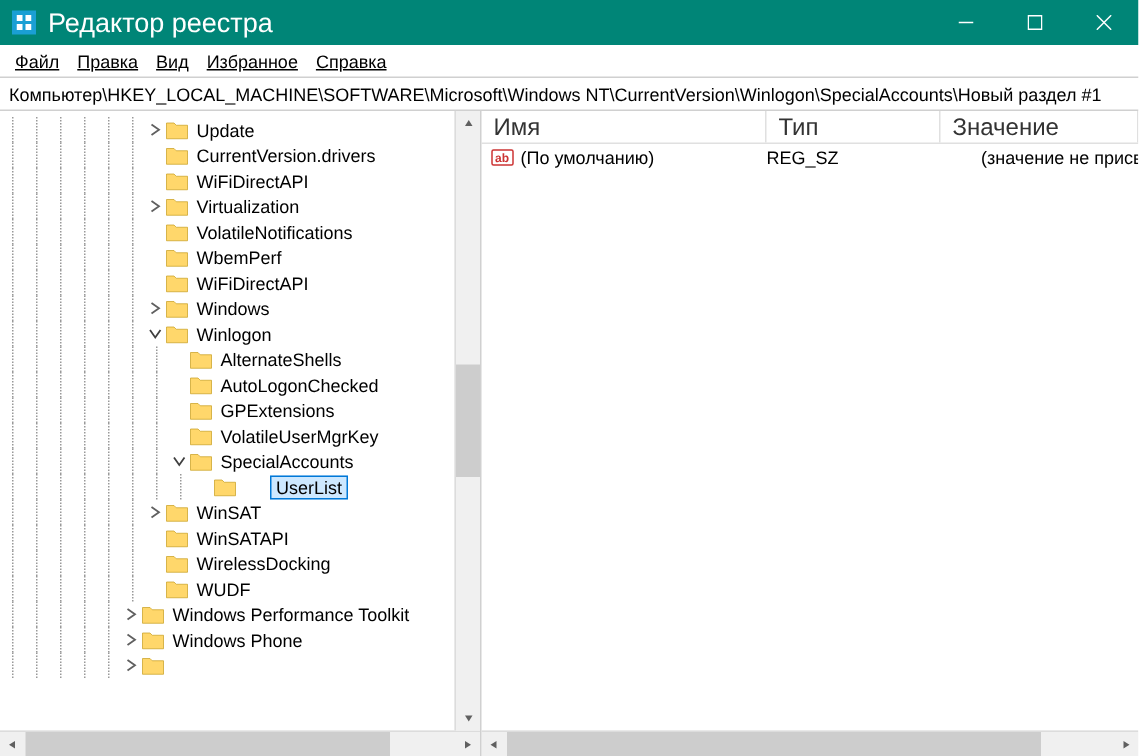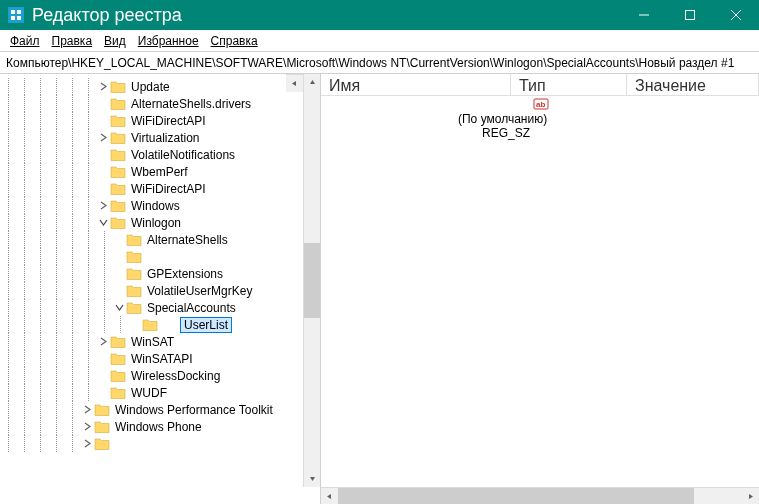--- a/index.html
+++ b/index.html
@@ -14,38 +14,38 @@
 .win-btn svg { width: 10px; height: 10px; }
 
 .menubar { background: #fff; height: 22px; display: flex; align-items: center; padding: 0 4px; border-bottom: 1px solid #d0d0d0; }
 .menu-item { padding: 2px 6px; cursor: default; }
 .menu-item .u { text-decoration: underline; }
 
 .addrbar { background: #fff; height: 22px; display: flex; align-items: center; padding: 0 6px; border-bottom: 1px solid #d0d0d0; white-space: nowrap; overflow: hidden; }
 
 .workspace { flex: 1; display: flex; min-height: 0; }
 
-.tree-pane { width: 321px; border-right: 1px solid #d0d0d0; overflow: hidden; position: relative; display: flex; flex-direction: row; }
+.tree-pane { width: 321px; border-right: 1px solid #d0d0d0; overflow: hidden; position: relative; display: flex; flex-direction: column; }
 .tree-scroll { flex: 1; overflow: hidden; }
 .tree { padding: 4px 0; }
 .tree-row { display: flex; align-items: center; height: 17px; white-space: nowrap; }
 .indent { display: inline-block; width: 16px; height: 17px; flex-shrink: 0; }
 .vline { border-left: 1px dotted #999; margin-left: 8px; width: 8px; }
 .expander { width: 14px; height: 14px; display: inline-flex; align-items: center; justify-content: center; flex-shrink: 0; color: #555; }
 .expander svg { width: 9px; height: 9px; }
 .folder-icon { width: 16px; height: 16px; margin-right: 3px; flex-shrink: 0; }
 .tree-label { padding: 0 2px; }
 .tree-label.editing { border: 1px solid #0078d7; background: #cde8ff; padding: 0 3px; margin-left: 19px; }
 
 .list-pane { flex: 1; display: flex; flex-direction: column; overflow: hidden; }
 .list-header { display: flex; height: 22px; background: #fff; border-bottom: 1px solid #e0e0e0; }
 .list-header-cell { padding: 3px 8px; border-right: 1px solid #e0e0e0; font-size: 16px; color: #333; }
 .lh-name { width: 190px; } .lh-type { width: 116px; } .lh-val { flex: 1; }
 .list-body { flex: 1; overflow: hidden; }
-.list-row { display: flex; height: 18px; align-items: center; flex-direction: column; }
+.list-row { display: flex; height: 18px; align-items: center; }
 .list-row .val-icon { width: 16px; height: 16px; margin: 0 4px 0 6px; flex-shrink: 0; }
 .cell-name { width: 164px; } .cell-type { width: 116px; } .cell-val { flex: 1; white-space: nowrap; overflow: hidden; margin-left: 27px; }
 
 .scrollbar-h { height: 17px; background: #f0f0f0; border-top: 1px solid #dcdcdc; display: flex; align-items: center; }
 .sb-btn { width: 17px; height: 17px; background: #f0f0f0; display: flex; align-items: center; justify-content: center; }
 .sb-track { flex: 1; height: 17px; background: #f0f0f0; position: relative; }
 .sb-thumb { position: absolute; height: 17px; background: #cdcdcd; }
 .scrollbar-v { position: absolute; right: 0; top: 0; bottom: 17px; width: 17px; background: #f0f0f0; border-left: 1px solid #dcdcdc; display: flex; flex-direction: column; }
 .sb-track-v { flex: 1; position: relative; }
 .sb-thumb-v { position: absolute; width: 17px; background: #cdcdcd; }
@@ -122,21 +122,21 @@
             <span class="indent vline"></span>
             <span class="indent vline"></span>
             <span class="indent vline"></span>
             <span class="indent vline"></span>
             <span class="indent vline"></span>
             <span class="indent vline"></span>
             <span class="expander"></span>
             <svg class="folder-icon" viewBox="0 0 16 16">
               <path class="folder-svg" d="M1 3 h5 l1.5 1.5 H15 v9 H1 Z"></path>
             </svg>
-            <span class="tree-label">AlternateShells.drivers</span>
+            <span class="tree-label">CurrentVersion.drivers</span>
           </div>
           <div class="tree-row">
             <span class="indent vline"></span>
             <span class="indent vline"></span>
             <span class="indent vline"></span>
             <span class="indent vline"></span>
             <span class="indent vline"></span>
             <span class="indent vline"></span>
             <span class="expander"></span>
             <svg class="folder-icon" viewBox="0 0 16 16">
@@ -253,20 +253,21 @@
             <span class="indent vline"></span>
             <span class="indent vline"></span>
             <span class="indent vline"></span>
             <span class="indent vline"></span>
             <span class="indent vline"></span>
             <span class="indent vline"></span>
             <span class="expander"></span>
             <svg class="folder-icon" viewBox="0 0 16 16">
               <path class="folder-svg" d="M1 3 h5 l1.5 1.5 H15 v9 H1 Z"></path>
             </svg>
+            <span class="tree-label">AutoLogonChecked</span>
           </div>
           <div class="tree-row">
             <span class="indent vline"></span>
             <span class="indent vline"></span>
             <span class="indent vline"></span>
             <span class="indent vline"></span>
             <span class="indent vline"></span>
             <span class="indent vline"></span>
             <span class="indent vline"></span>
             <span class="expander"></span>

